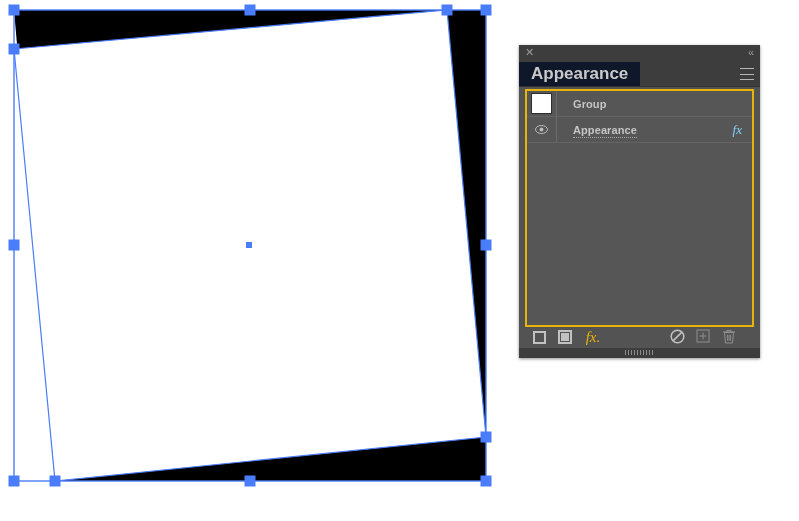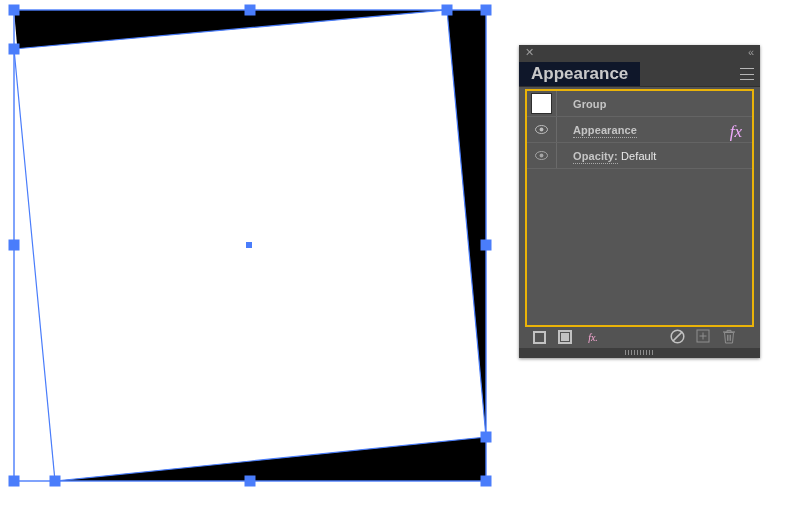--- a/index.html
+++ b/index.html
@@ -84,39 +84,39 @@
     padding-left:16px;color:#c5c5c5;font-size:11px;font-weight:bold;
     letter-spacing:.1px;
   }
   .dotted{
     border-bottom:1px dotted #a9a9a9;padding-bottom:1px;
   }
   .opac-val{color:#e9e9e9;font-weight:normal;}
   .fx-right{
     position:absolute;right:10px;top:5px;
     font-family:"Liberation Serif", serif;
-    font-style:italic;font-size:17px;color:#f0abfc;
+    font-style:italic;font-size:13px;color:#7dd3fc;
   }
   .eye{
     width:13px;height:9px;position:relative;
   }
   .eye svg{display:block;}
 
   
   .panel-toolbar{
     position:absolute;left:0;right:0;bottom:10px;height:21px;
   }
   .tb-btn{
     position:absolute;top:0;width:20px;height:20px;
     display:flex;align-items:center;justify-content:center;
   }
   .sq-outline{width:13px;height:13px;border:2px solid #c2c2c2;box-sizing:border-box;}
   .fxmark{
     font-family:"Liberation Serif", serif;font-style:italic;
-    font-size:10px;color:#f9a8d4;line-height:15px;
+    font-size:15px;color:#eab308;line-height:15px;
   }
   .panel-foot{
     position:absolute;left:0;right:0;bottom:0;height:10px;background:#3d3d3d;
   }
   .grip{
     position:absolute;left:50%;transform:translateX(-50%);top:2px;
     width:30px;height:5px;
     background:repeating-linear-gradient(to right,#8d8d8d 0 1px,transparent 1px 3px);
   }
 </style>
@@ -194,34 +194,20 @@
           </svg>
         </span>
       </div>
       <div class="lbl">
         <span class="dotted">Appearance</span>
       </div>
       <span class="fx-right">fx</span>
     </div>
 
 
-    <div class="row">
-      <div class="eye-col">
-        <span class="eye">
-          <svg width="13" height="9" viewBox="0 0 13 9">
-            <ellipse cx="6.5" cy="4.5" rx="6" ry="4" fill="none" stroke="#a5a5a5" stroke-width="1"></ellipse>
-            <circle cx="6.5" cy="4.5" r="1.9" fill="#a5a5a5"></circle>
-          </svg>
-        </span>
-      </div>
-      <div class="lbl">
-        <span class="dotted">Opacity:</span>
-        <span class="opac-val">Default</span>
-      </div>
-    </div>
 
   </div>
 
   <div class="panel-toolbar">
 
     <div class="tb-btn" style="left:10px">
       <span class="sq-outline"></span>
     </div>
 
     <div class="tb-btn" style="left:36px">

